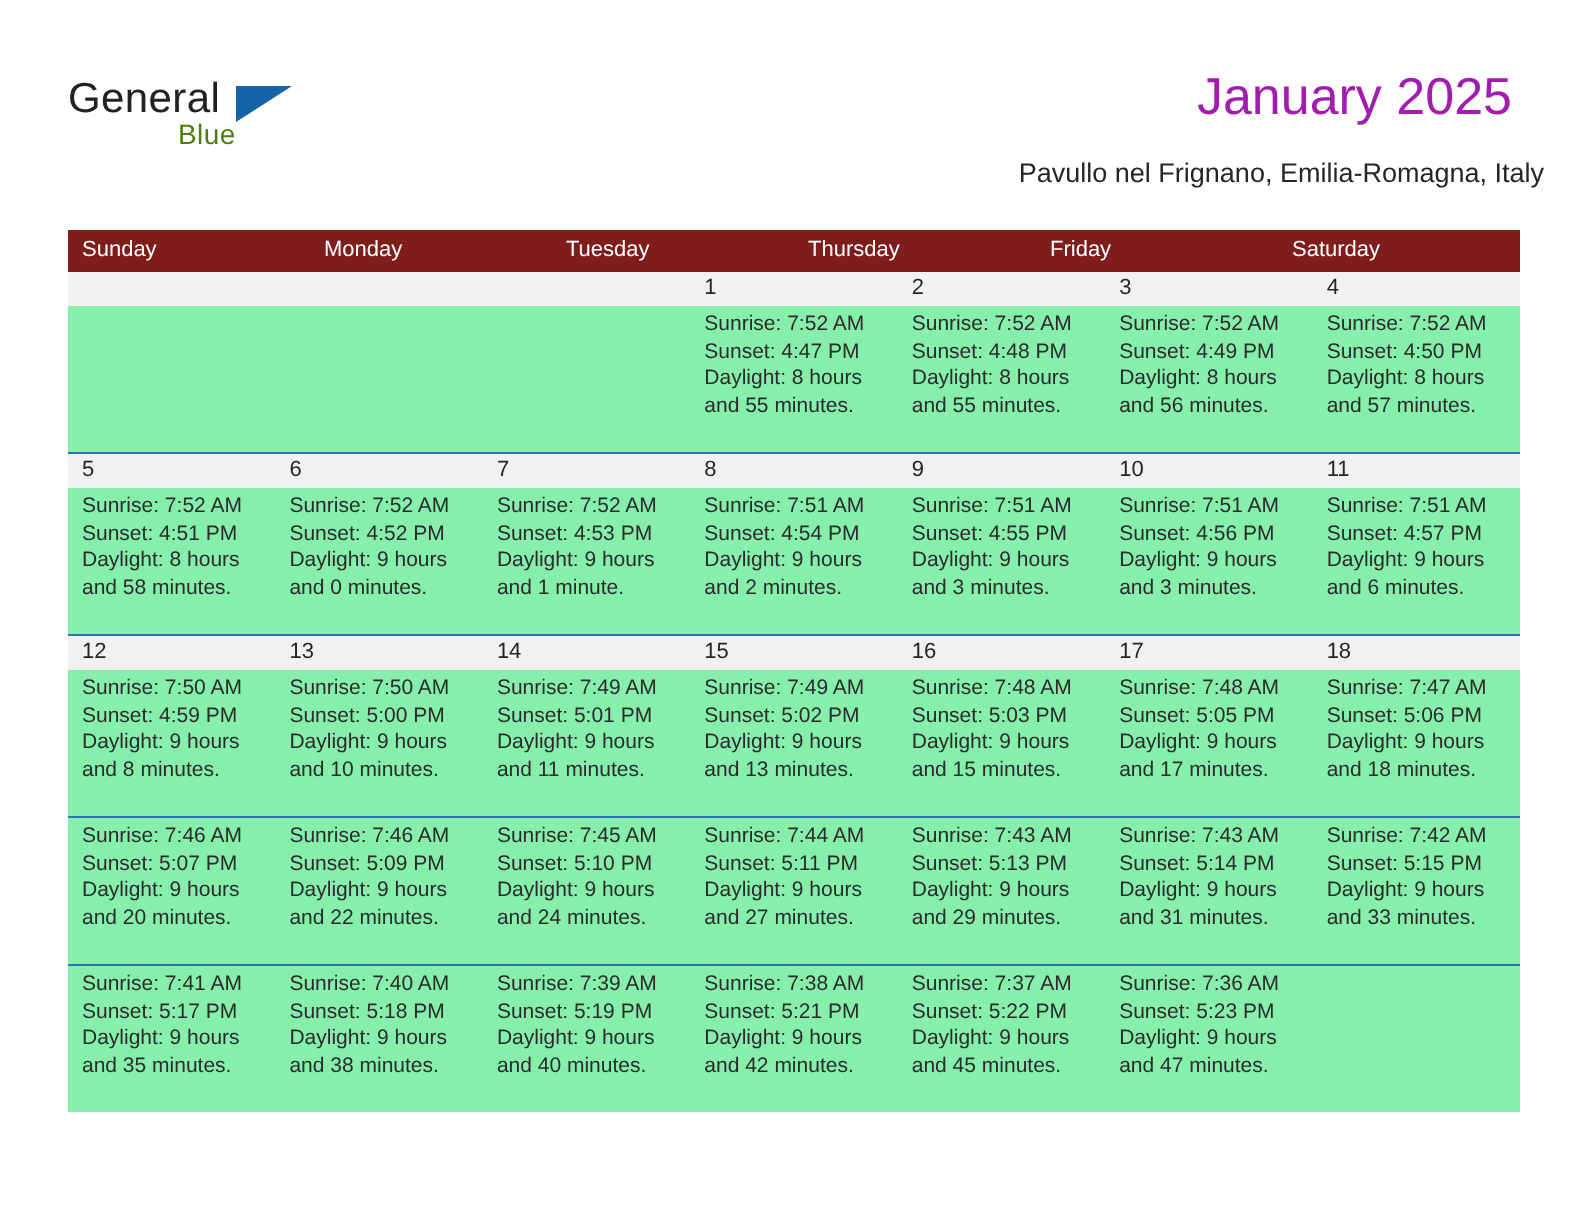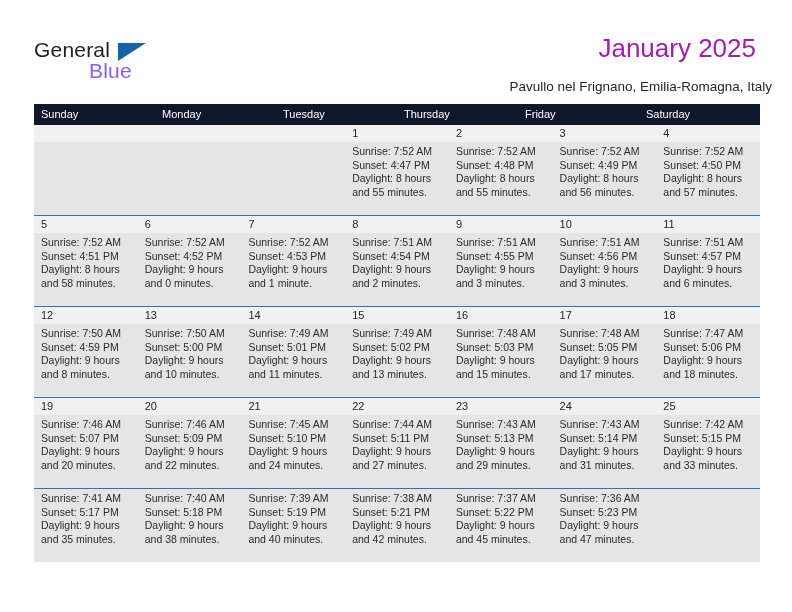--- a/index.html
+++ b/index.html
@@ -41,23 +41,23 @@
     top: 0;
     font-size: 21px;
     letter-spacing: 0.2px;
     color: #222222;
     font-family: "Liberation Sans", sans-serif;
   }
   .logo-blue {
     position: absolute;
     left: 55px;
     top: 21px;
-    font-size: 21px;
+    font-size: 14px;
     letter-spacing: 0.2px;
-    color: #8b5cf6;
+    color: #4d7c0f;
     font-family: "Liberation Sans", sans-serif;
   }
   .logo-triangle {
     position: absolute;
     left: 84px;
     top: 5px;
     width: 0;
     height: 0;
     border-left: 28px solid #1464a8;
     border-bottom: 18px solid transparent;
@@ -84,23 +84,24 @@
 
   
   .calendar {
     position: absolute;
     left: 34px;
     top: 104px;
     width: 726px;
   }
   .weekday-row {
     display: flex;
-    background: #0f172a;
+    background: #7f1d1d;
     height: 21px;
     align-items: center;
+    margin-top: 11px;
   }
   .weekday {
     flex: 1 1 0;
     font-size: 11px;
     color: #ffffff;
     padding-left: 7px;
     box-sizing: border-box;
     line-height: 21px;
     white-space: nowrap;
   }
@@ -121,21 +122,21 @@
     flex: 1 1 0;
     font-size: 11px;
     color: #252525;
     padding-left: 7px;
     box-sizing: border-box;
     line-height: 17px;
   }
   .week-body {
     display: flex;
     height: 73px;
-    background: #e5e5e5;
+    background: #86efac;
   }
   .daycell {
     flex: 1 1 0;
     padding: 3px 6px 0 7px;
     box-sizing: border-box;
   }
   .daycell .line {
     font-size: 10.5px;
     line-height: 13.6px;
     color: #2b2b2b;
@@ -313,29 +314,20 @@
             </div>
             <div class="daycell">
               <div class="line">Sunrise: 7:47 AM</div>
               <div class="line">Sunset: 5:06 PM</div>
               <div class="line">Daylight: 9 hours</div>
               <div class="line">and 18 minutes.</div>
             </div>
           </div>
         </div>
         <div class="week">
-          <div class="week-numbers">
-            <div class="daynum">19</div>
-            <div class="daynum">20</div>
-            <div class="daynum">21</div>
-            <div class="daynum">22</div>
-            <div class="daynum">23</div>
-            <div class="daynum">24</div>
-            <div class="daynum">25</div>
-          </div>
           <div class="week-body">
             <div class="daycell">
               <div class="line">Sunrise: 7:46 AM</div>
               <div class="line">Sunset: 5:07 PM</div>
               <div class="line">Daylight: 9 hours</div>
               <div class="line">and 20 minutes.</div>
             </div>
             <div class="daycell">
               <div class="line">Sunrise: 7:46 AM</div>
               <div class="line">Sunset: 5:09 PM</div>

